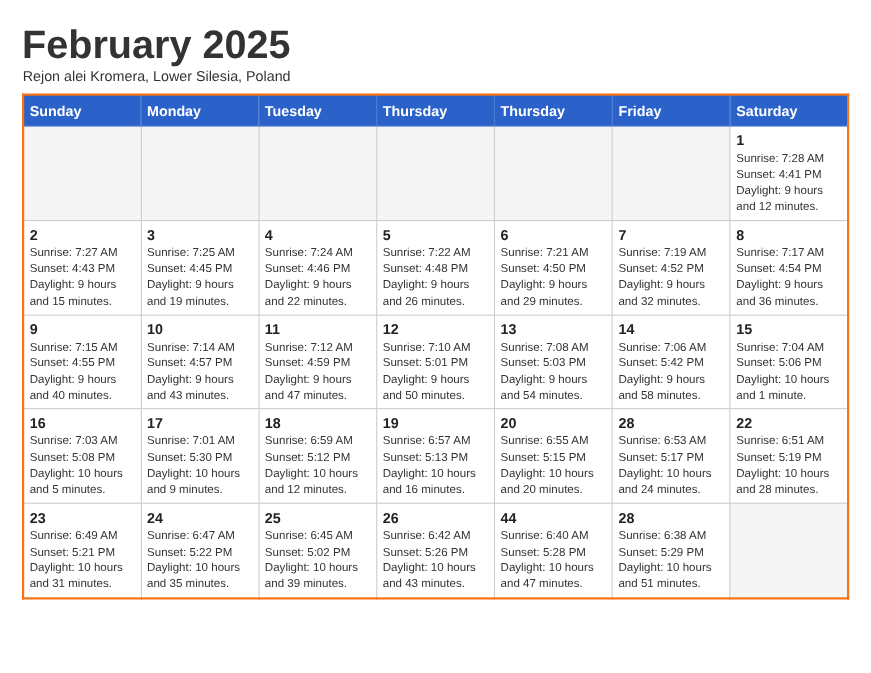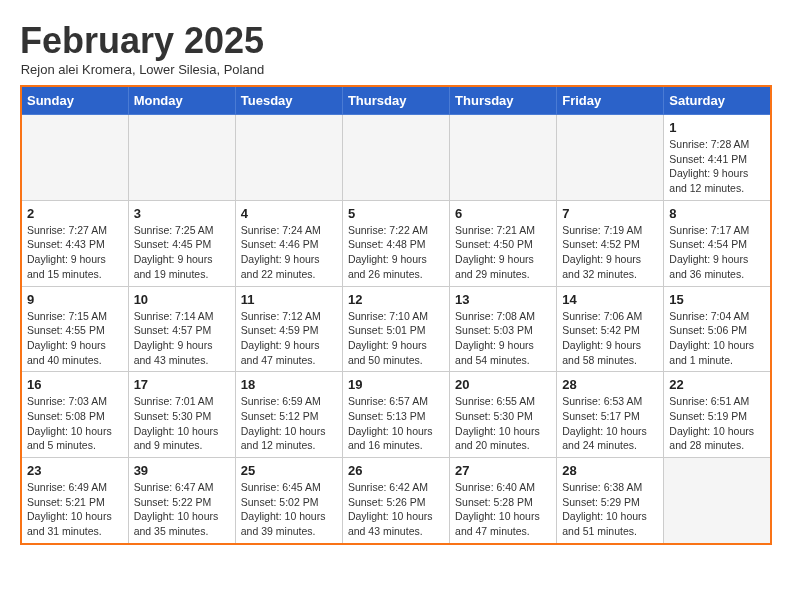--- a/index.html
+++ b/index.html
@@ -237,21 +237,21 @@
           </td>
           <td>
             <span class="day-num">19</span>
             <div class="day-info">Sunrise: 6:57 AM
 Sunset: 5:13 PM
 Daylight: 10 hours and 16 minutes.</div>
           </td>
           <td>
             <span class="day-num">20</span>
             <div class="day-info">Sunrise: 6:55 AM
-Sunset: 5:30 PM
+Sunset: 5:15 PM
 Daylight: 10 hours and 20 minutes.</div>
           </td>
           <td>
             <span class="day-num">28</span>
             <div class="day-info">Sunrise: 6:53 AM
 Sunset: 5:17 PM
 Daylight: 10 hours and 24 minutes.</div>
           </td>
           <td>
             <span class="day-num">22</span>
@@ -261,39 +261,39 @@
           </td>
         </tr>
         <tr>
           <td>
             <span class="day-num">23</span>
             <div class="day-info">Sunrise: 6:49 AM
 Sunset: 5:21 PM
 Daylight: 10 hours and 31 minutes.</div>
           </td>
           <td>
-            <span class="day-num">39</span>
+            <span class="day-num">24</span>
             <div class="day-info">Sunrise: 6:47 AM
 Sunset: 5:22 PM
 Daylight: 10 hours and 35 minutes.</div>
           </td>
           <td>
             <span class="day-num">25</span>
             <div class="day-info">Sunrise: 6:45 AM
 Sunset: 5:02 PM
 Daylight: 10 hours and 39 minutes.</div>
           </td>
           <td>
             <span class="day-num">26</span>
             <div class="day-info">Sunrise: 6:42 AM
 Sunset: 5:26 PM
 Daylight: 10 hours and 43 minutes.</div>
           </td>
           <td>
-            <span class="day-num">27</span>
+            <span class="day-num">44</span>
             <div class="day-info">Sunrise: 6:40 AM
 Sunset: 5:28 PM
 Daylight: 10 hours and 47 minutes.</div>
           </td>
           <td>
             <span class="day-num">28</span>
             <div class="day-info">Sunrise: 6:38 AM
 Sunset: 5:29 PM
 Daylight: 10 hours and 51 minutes.</div>
           </td>

